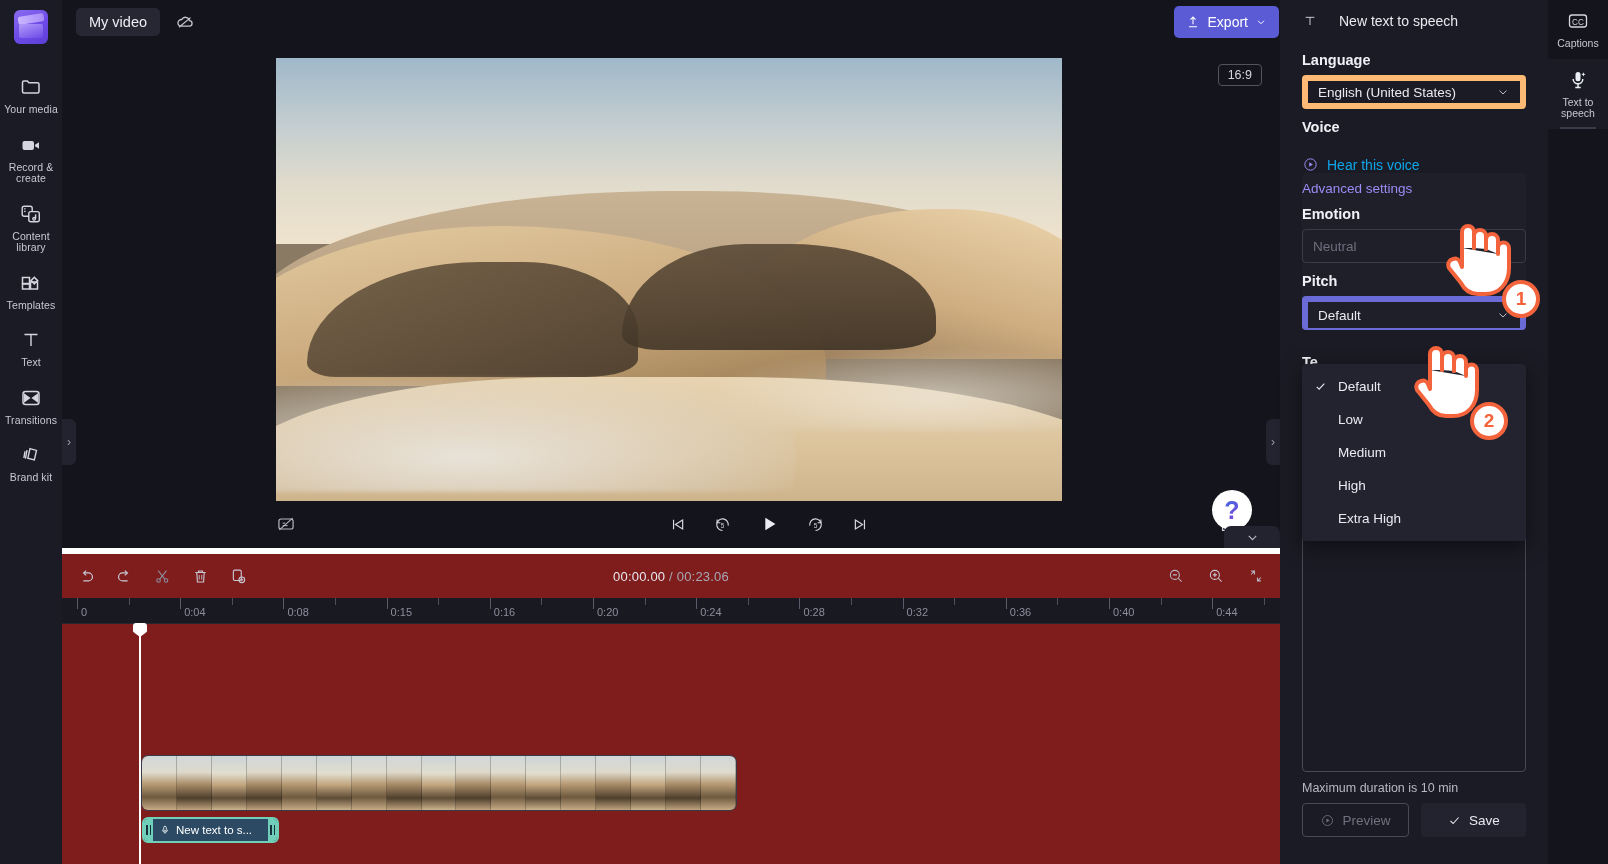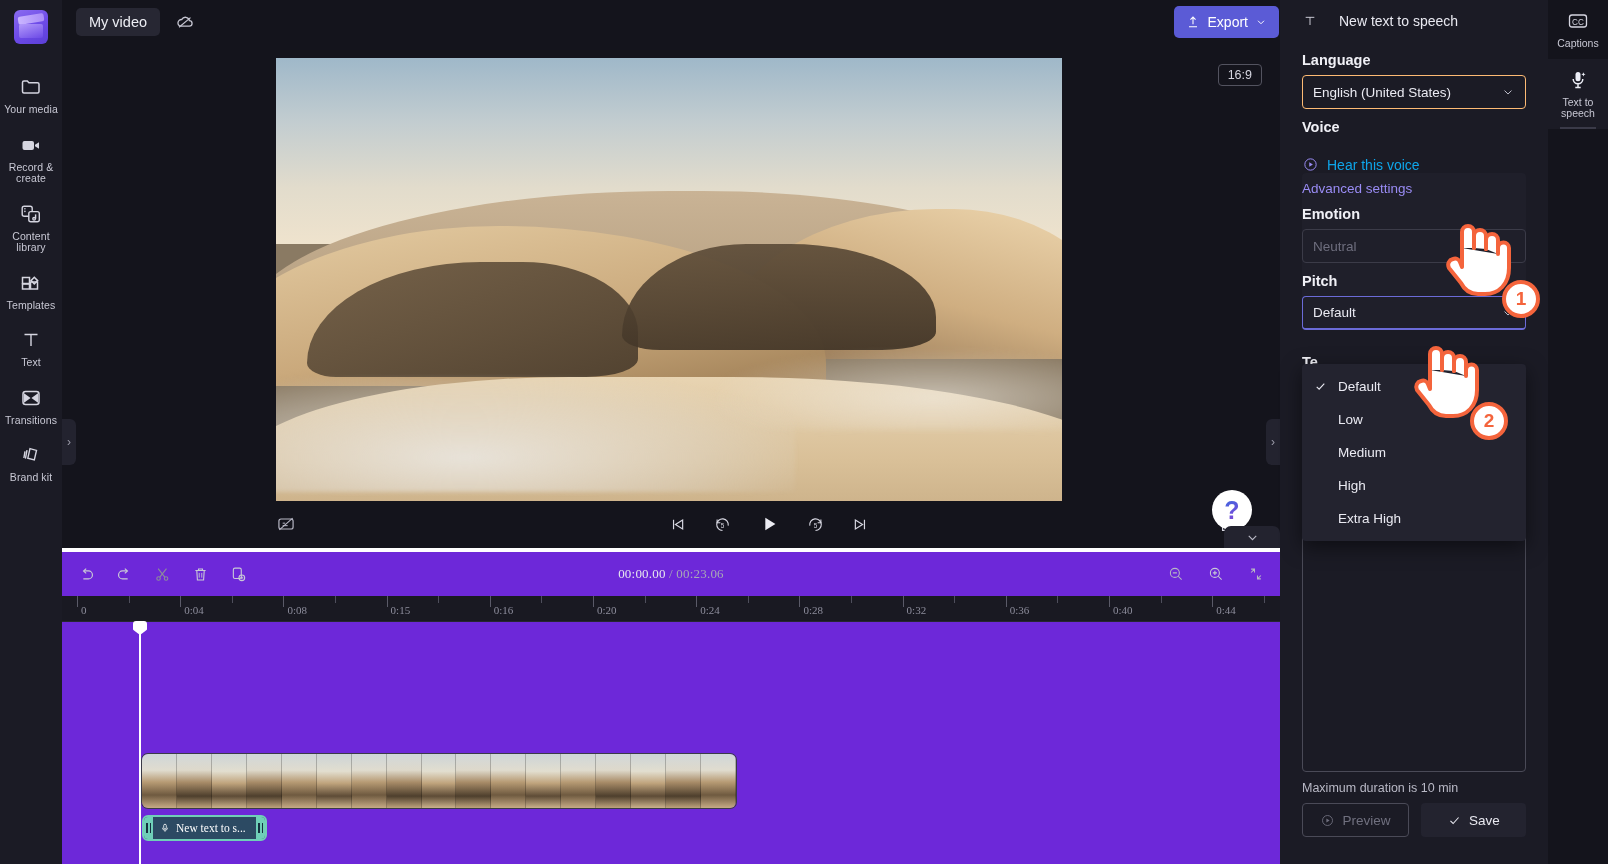--- a/index.html
+++ b/index.html
@@ -151,21 +151,21 @@
     position:absolute; width: 14px; height: 46px; background: #23232f;
     display:flex; align-items:center; justify-content:center; cursor:pointer;
     color:#9a9aa8; font-size: 12px;
   }
   .stage-arrow-l { left: 0; top: 375px; border-radius: 0 6px 6px 0; }
   .stage-arrow-r { right: 0; top: 375px; border-radius: 6px 0 0 6px; }
 
   
   .timeline {
     position: absolute; left: 62px; top: 548px; right: 328px; bottom: 0;
-    background: #6d28d9; border-top: 4px solid #ffffff; font-family: Liberation Serif, serif;
+    background: #7f1d1d; border-top: 6px solid #ffffff;
   }
   .tl-toolbar { height: 44px; display: flex; align-items: center; padding: 0 14px; position: relative; }
   .tl-tools { display: flex; align-items: center; gap: 18px; }
   .tl-tool { cursor: pointer; display:flex; align-items:center; justify-content:center; width:20px; height:20px;}
   .tl-time {
     position: absolute; left: 50%; transform: translateX(-50%);
     font-size: 13px; color: #e6e6ee; letter-spacing: .2px;
   }
   .tl-time .sep, .tl-time .total { color: #a8a8b6; }
   .tl-zoom { margin-left: auto; display: flex; align-items: center; gap: 20px; }
@@ -191,42 +191,42 @@
   .video-clip {
     position: absolute; left: 80px; top: 132px; width: 594px; height: 54px;
     border-radius: 6px; overflow: hidden; display: flex;
     box-shadow: 0 0 0 1px #3a3a48;
   }
   .thumb { flex: 1 1 0; height: 100%; border-right: 1px solid rgba(0,0,0,.22);
     background: linear-gradient(180deg,#cfd6d8 0%,#e0dccf 30%,#b79b74 52%,#6f5a40 76%,#c6ab85 100%); }
   .thumb:nth-child(2n) { background: linear-gradient(180deg,#d2d8da 0%,#ded9cb 30%,#a98d69 52%,#4e3f2d 78%,#bfa37d 100%); }
   .thumb:nth-child(3n) { background: linear-gradient(180deg,#ccd4d7 0%,#e2decf 32%,#c0a47d 54%,#5e4c37 78%,#cbb28c 100%); }
   .audio-clip {
-    position: absolute; left: 80px; top: 193px; width: 125px; height: 26px;
+    position: absolute; left: 80px; top: 193px; width: 137px; height: 26px;
     background: #2c4a63; border: 2px solid #6fcfb8; border-radius: 6px;
     display: flex; align-items: center; overflow: hidden;
   }
   .handle { width: 9px; height: 100%; background: #6fcfb8; display:flex;
     align-items:center; justify-content:center; cursor: ew-resize; }
   .handle b { display:block; width:1.5px; height:10px; background:#15313f; margin:0 1px;}
   .audio-lb {
     flex: 1; display: flex; align-items: center; gap: 5px; padding-left: 6px;
     font-size: 11.5px; color: #fff; white-space: nowrap; overflow: hidden;
   }
 
   
   .rpanel {
     position: absolute; right: 60px; top: 0; width: 268px; height: 864px;
     background: #1b1b25; padding: 0 22px; display: flex; flex-direction: column;
   }
   .rp-head { display: flex; align-items: center; gap: 9px; height: 42px; }
   .rp-head-t { font-size: 14px; color: #e9e9f1; margin-left: 12px; }
   .rp-label { font-size: 14.5px; font-weight: bold; color: #f0f0f6; margin: 10px 0 7px; }
   .select {
-    height: 34px; border: 1px solid #fdba74; border-radius: 4px;
+    height: 34px; border: 6px solid #fdba74; border-radius: 4px;
     display: flex; align-items: center; padding: 0 10px; cursor: pointer;
     font-size: 13.5px; color: #eaeaf2; background: transparent;
   }
   .select .chev { margin-left: auto; color: #c0c0cc; }
   .select.focused { border-color: #6b6bd8; border-bottom-width: 2px; }
   .hear {
     display: flex; align-items: center; gap: 8px; margin-top: 14px;
     color: #0ea5e9; font-size: 14px; cursor: pointer;
   }
   .adv-block { background: #1f1f2a; border-radius: 4px; padding: 8px 0 0; }

